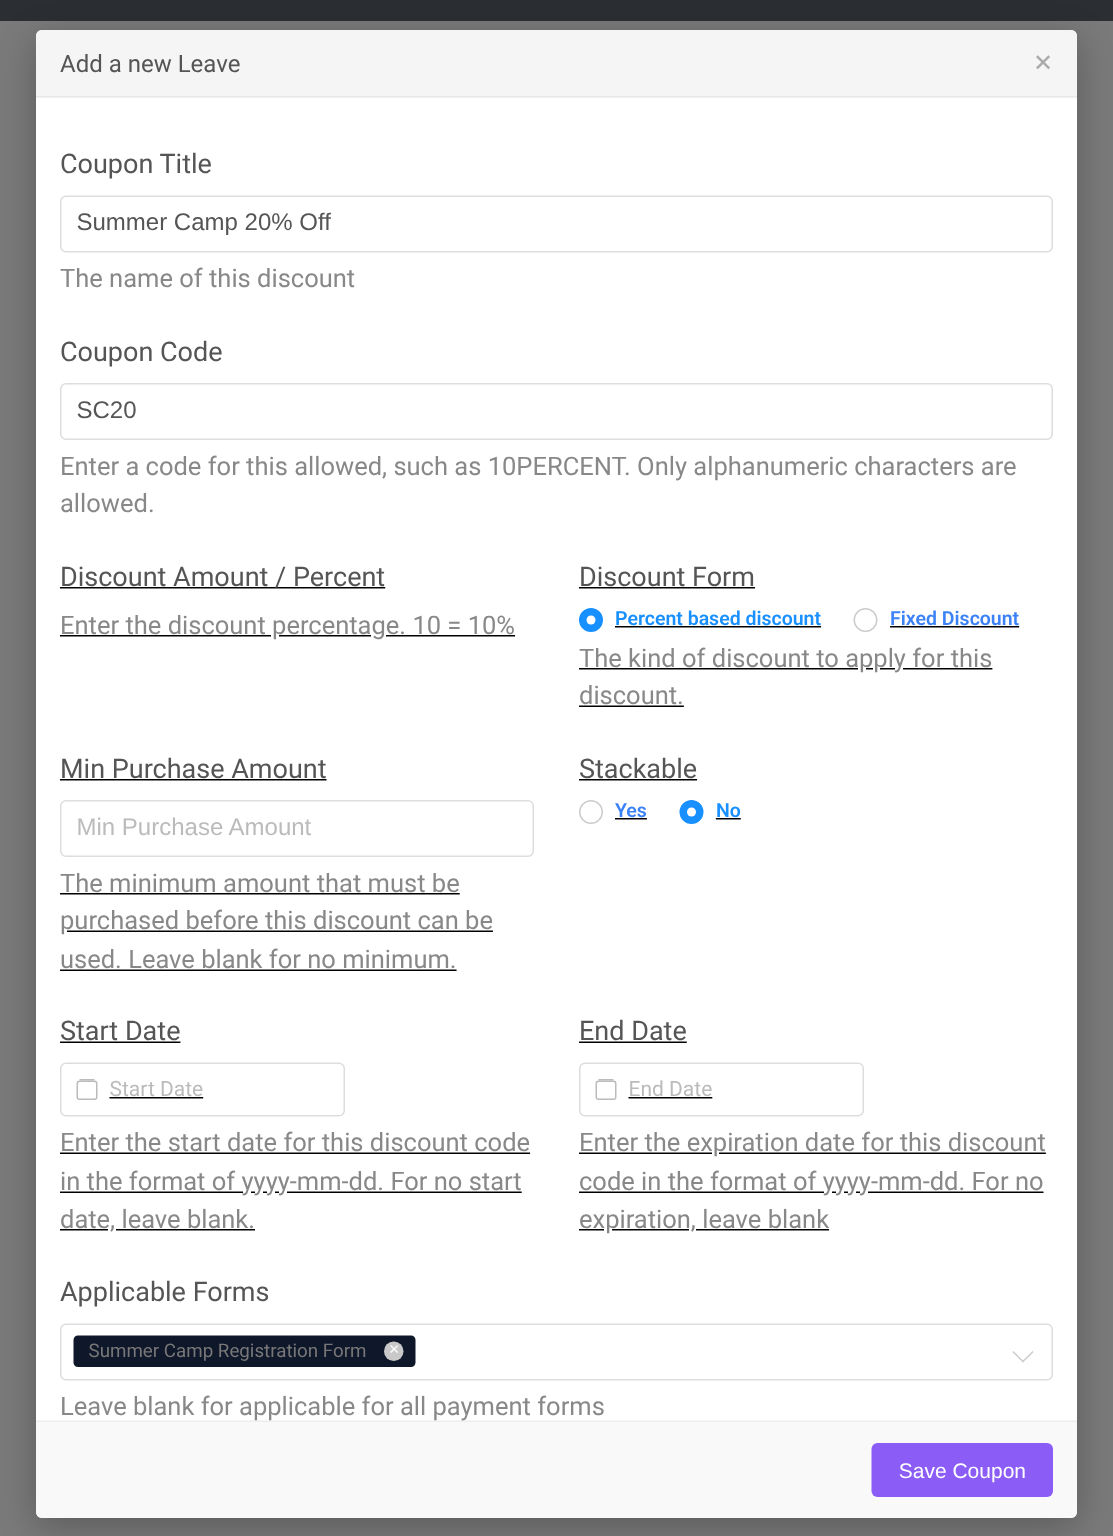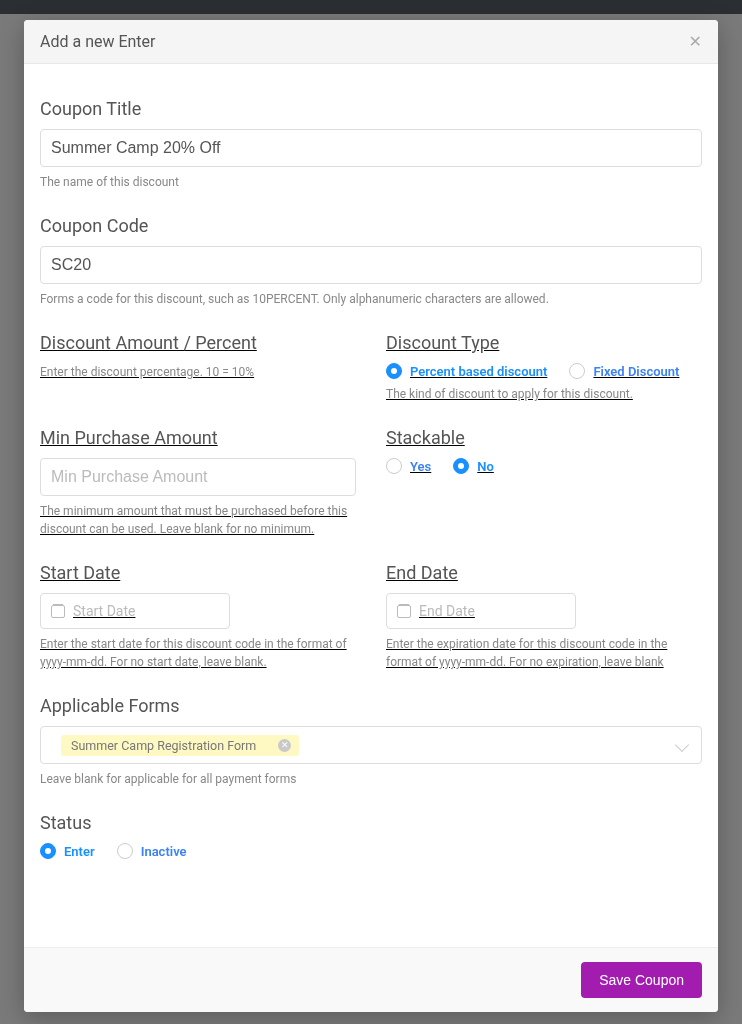--- a/index.html
+++ b/index.html
@@ -63,21 +63,21 @@
   .text-input {
     width: 100%;
     border: 1px solid #ddd;
     border-radius: 4px;
     padding: 9px 10px;
     font-size: 16px;
     color: #555;
   }
   .text-input::placeholder { color: #bbb; }
   .help {
-    font-size: 12px;
+    font-size: 17px;
     color: #888;
     margin-top: 6px;
     line-height: 1.5;
   }
   .row {
     display: flex;
     gap: 30px;
     margin-top: 24px;
   }
   .col { flex: 1; min-width:0;text-decoration:underline; }
@@ -113,75 +113,75 @@
     content:"";position:absolute;top:0;left:2px;right:2px;height:3px;
     border-top:1.2px solid #bbb;
   }
 
   .tag-select {
     width:100%; border:1px solid #ddd;border-radius:4px;
     padding:5px 8px; display:flex; align-items:center; justify-content:space-between;
     min-height:38px;
   }
   .tag {
-    background:#fef9c3;border-radius:3px;
+    background:#0f172a;border-radius:3px;
     padding:3px 8px 3px 10px;font-size:12.5px;color:#777;
-    display:inline-flex;align-items:center;gap:22px;margin-left:12px;
+    display:inline-flex;align-items:center;gap:12px;
   }
   .tag-x {
     width:13px;height:13px;border-radius:50%;background:#c9c9c9;
     display:inline-flex;align-items:center;justify-content:center;
     color:#fff;font-size:9px;line-height:1;cursor:pointer;
   }
   .chev {
     width:10px;height:10px;border-right:1.5px solid #ccc;border-bottom:1.5px solid #ccc;
     transform:rotate(45deg);margin-right:6px;
   }
 
   .modal-footer {
     background:#f9f9f9;border-top:1px solid #eee;
     padding:14px 16px;display:flex;justify-content:flex-end;
   }
   .primary-btn {
-    background:#a21caf;color:#fff;border:none;border-radius:4px;
+    background:#8b5cf6;color:#fff;border:none;border-radius:4px;
     padding:10px 18px;font-size:14px;font-weight:500;cursor:pointer;
   }
 </style>
 </head>
 <body>
 
 <div class="topbar"></div>
 
 <div class="modal">
   <div class="modal-header">
-    <div class="modal-title">Add a new Enter</div>
+    <div class="modal-title">Add a new Leave</div>
     <button class="close-x">✕</button>
   </div>
 
   <div class="modal-body">
 
     <div class="field-block">
       <label class="label">Coupon Title</label>
       <input class="text-input" value="Summer Camp 20% Off" style="">
       <div class="help">The name of this discount</div>
     </div>
 
     <div class="field-block">
       <label class="label">Coupon Code</label>
       <input class="text-input" value="SC20" style="">
-      <div class="help">Forms a code for this discount, such as 10PERCENT. Only alphanumeric characters are allowed.</div>
+      <div class="help">Enter a code for this allowed, such as 10PERCENT. Only alphanumeric characters are allowed.</div>
     </div>
 
     <div class="row">
       <div class="col">
         <label class="label">Discount Amount / Percent</label>
         <div class="help">Enter the discount percentage. 10 = 10%</div>
       </div>
       <div class="col">
-        <label class="label">Discount Type</label>
+        <label class="label">Discount Form</label>
         <div class="radio-group">
           <div class="radio selected">
             <span class="dot"></span>
             <span class="lbl">Percent based discount</span>
           </div>
           <div class="radio">
             <span class="dot"></span>
             <span class="lbl">Fixed Discount</span>
           </div>
         </div>

